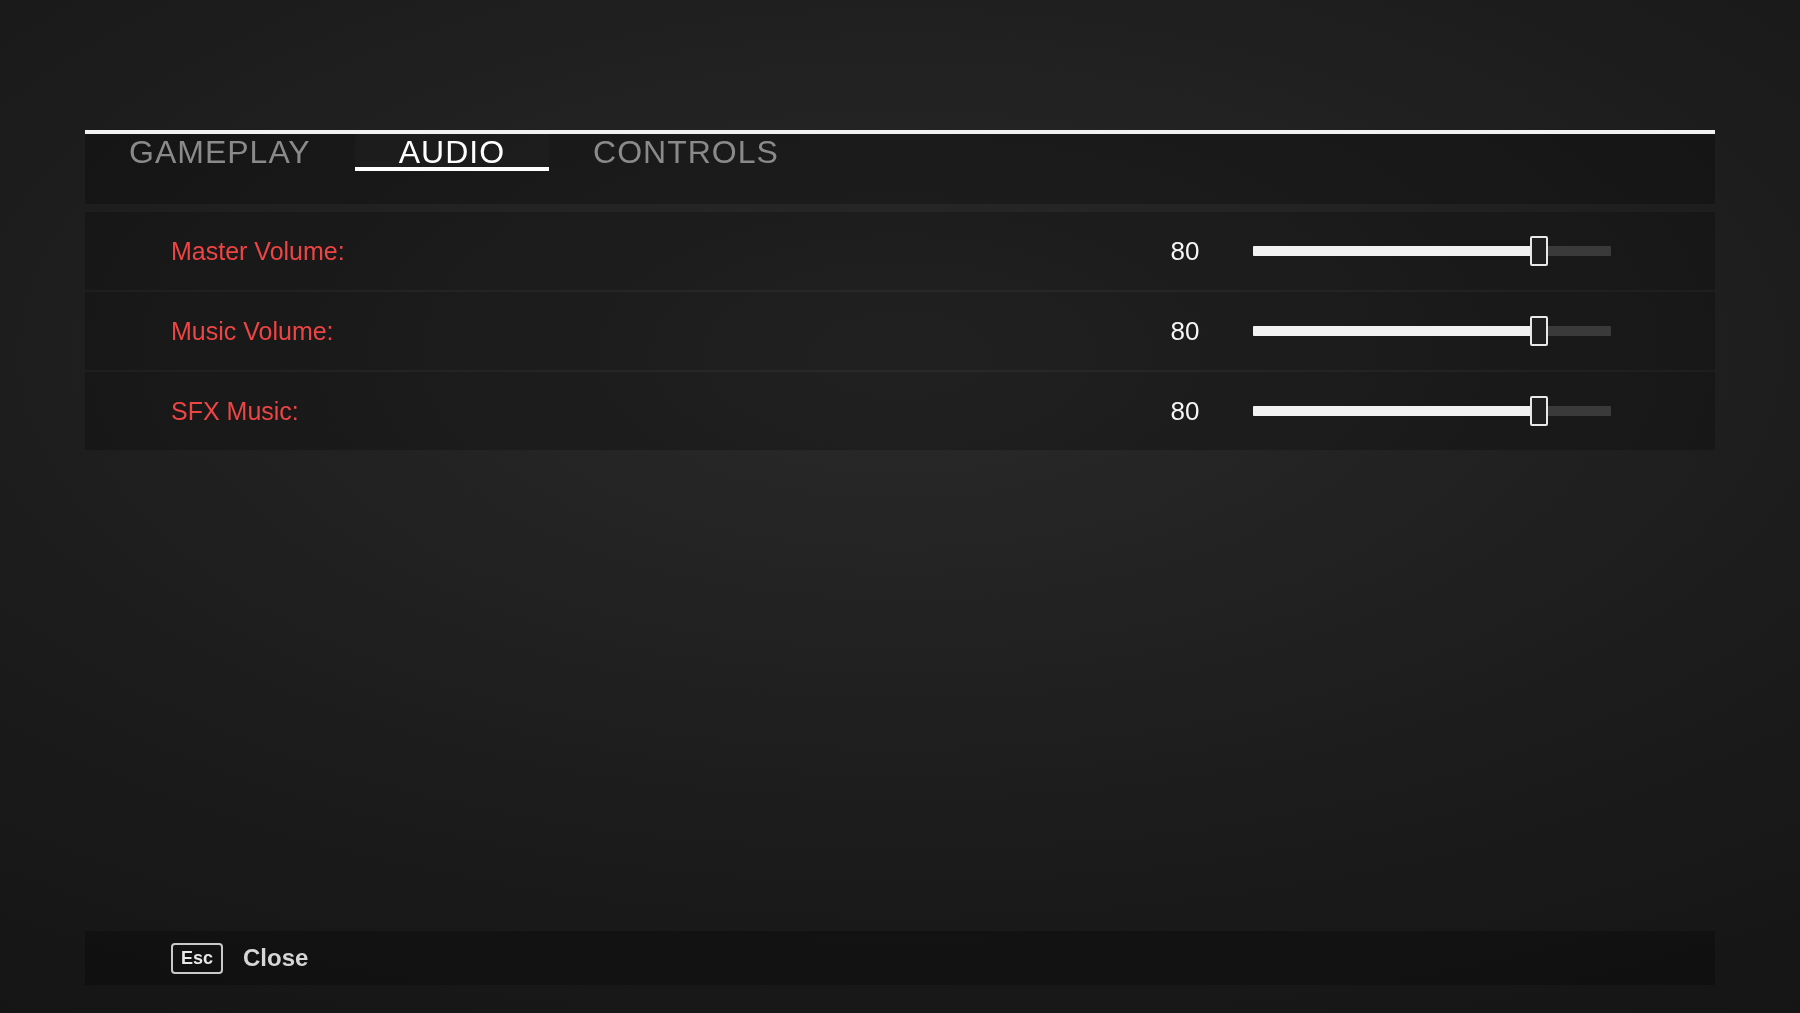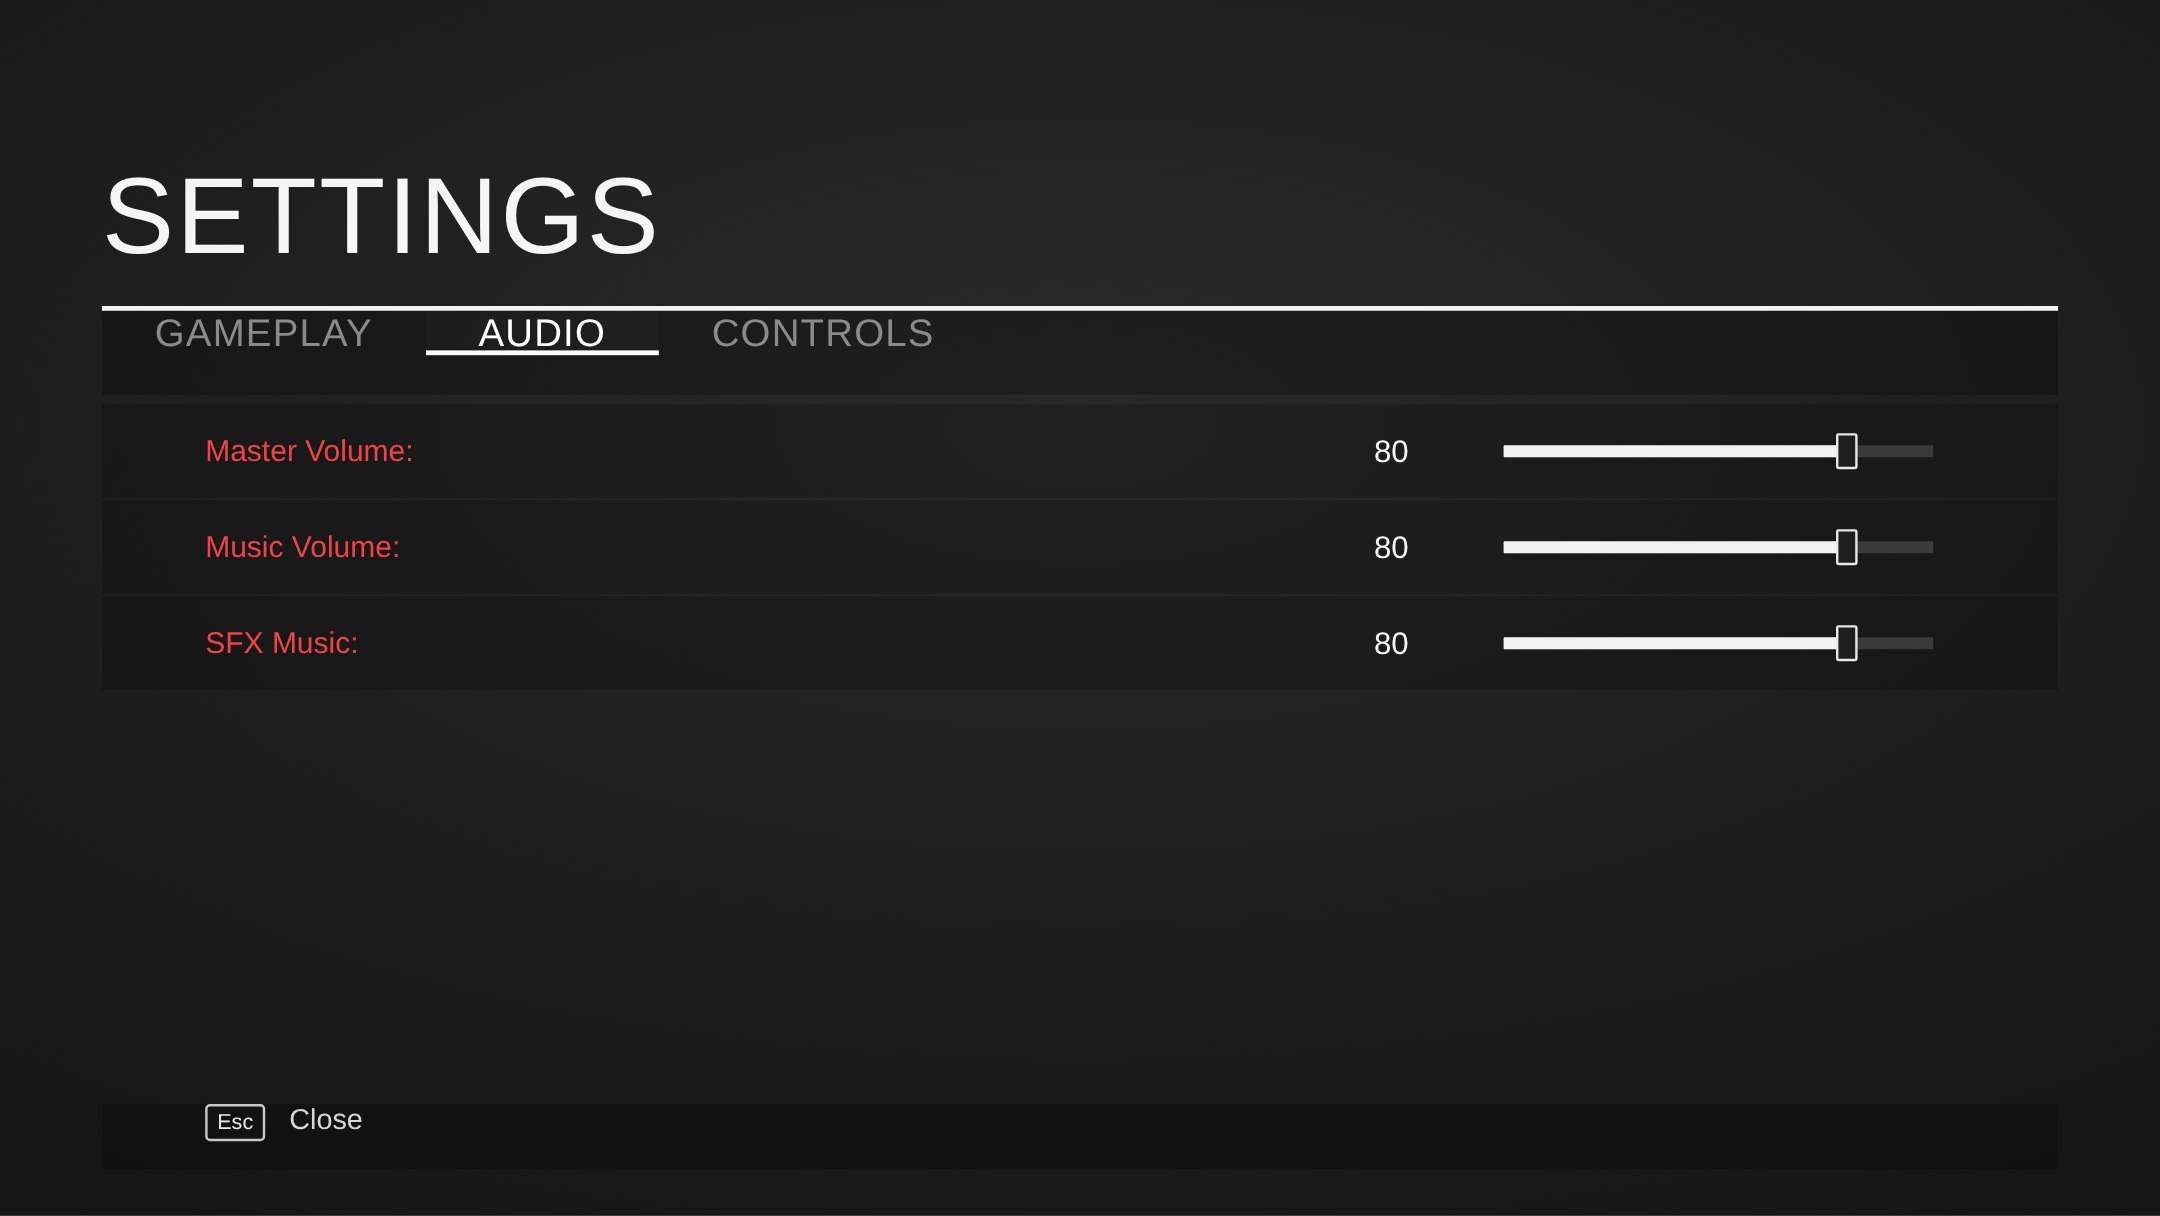--- a/index.html
+++ b/index.html
@@ -82,21 +82,21 @@
     font-size: 25px;
     font-weight: 500;
     color: #ef4444;
     flex: 1;
   }
   .row-value {
     font-size: 26px;
     font-weight: 500;
     color: #f5f5f5;
     width: 80px;
-    text-align: left;
+    text-align: center;
     margin-right: 28px;
   }
   .slider {
     position: relative;
     width: 358px;
     height: 10px;
   }
   .slider-track-bg {
     position: absolute;
     left: 0; right: 0; top: 0;
@@ -119,26 +119,27 @@
     background: #1f1f1f;
     border: 2px solid #e8e8e8;
     border-radius: 2px;
     transform: translateX(-50%);
   }
 
   .footer {
     position: absolute;
     left: 85px;
     right: 85px;
-    bottom: 39px;
+    bottom: 28px;
     height: 54px;
     background: rgba(0,0,0,0.25);
     display: flex;
-    align-items: flex-start;
+    align-items: center;
     padding-left: 86px;
+    font-weight: bold;
   }
   .keycap {
     border: 2px solid #c9c9c9;
     color: #e8e8e8;
     font-size: 18px;
     padding: 3px 8px;
     border-radius: 4px;
     margin-right: 20px;
     font-family: inherit;
     background: transparent;
@@ -146,21 +147,20 @@
   .footer-label {
     font-size: 24px;
     color: #d6d6d6;
   }
 </style>
 </head>
 <body>
 
 <div class="screen">
 
-  <h1 class="page-title">SETTINGS</h1>
   <div class="title-rule"></div>
 
   <div class="tabbar">
     <div class="tab">GAMEPLAY</div>
     <div class="tab active">AUDIO</div>
     <div class="tab">CONTROLS</div>
   </div>
 
   <div class="rows">
 

